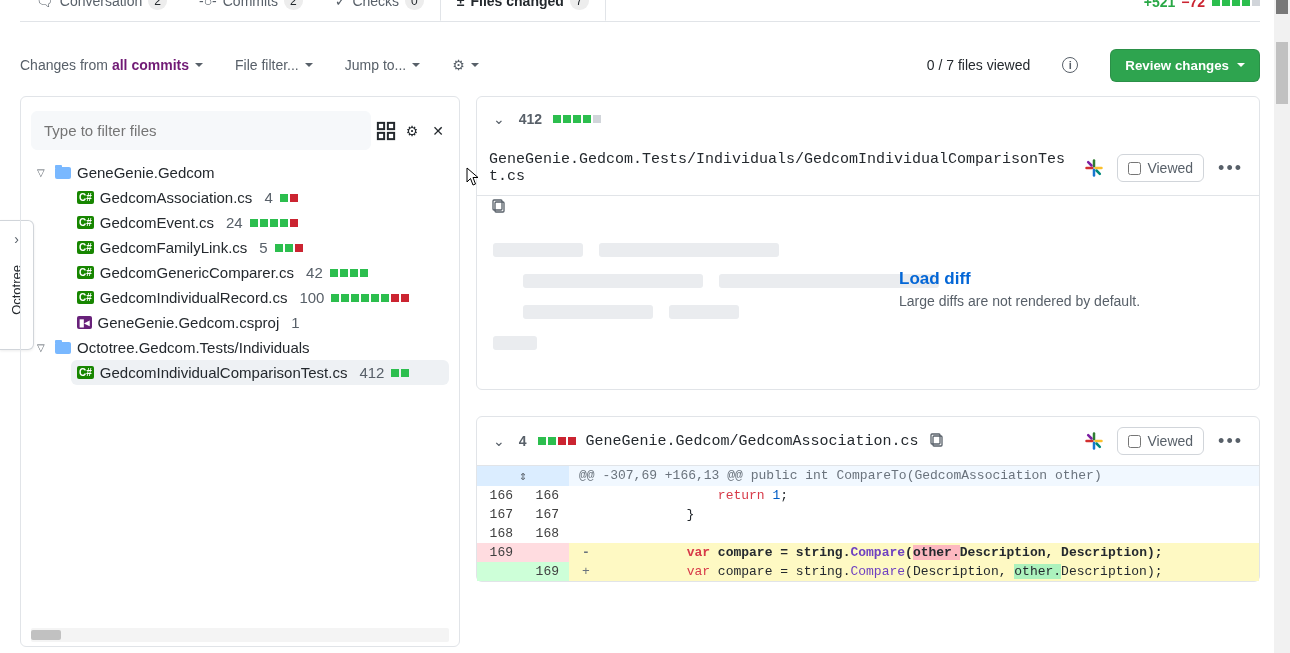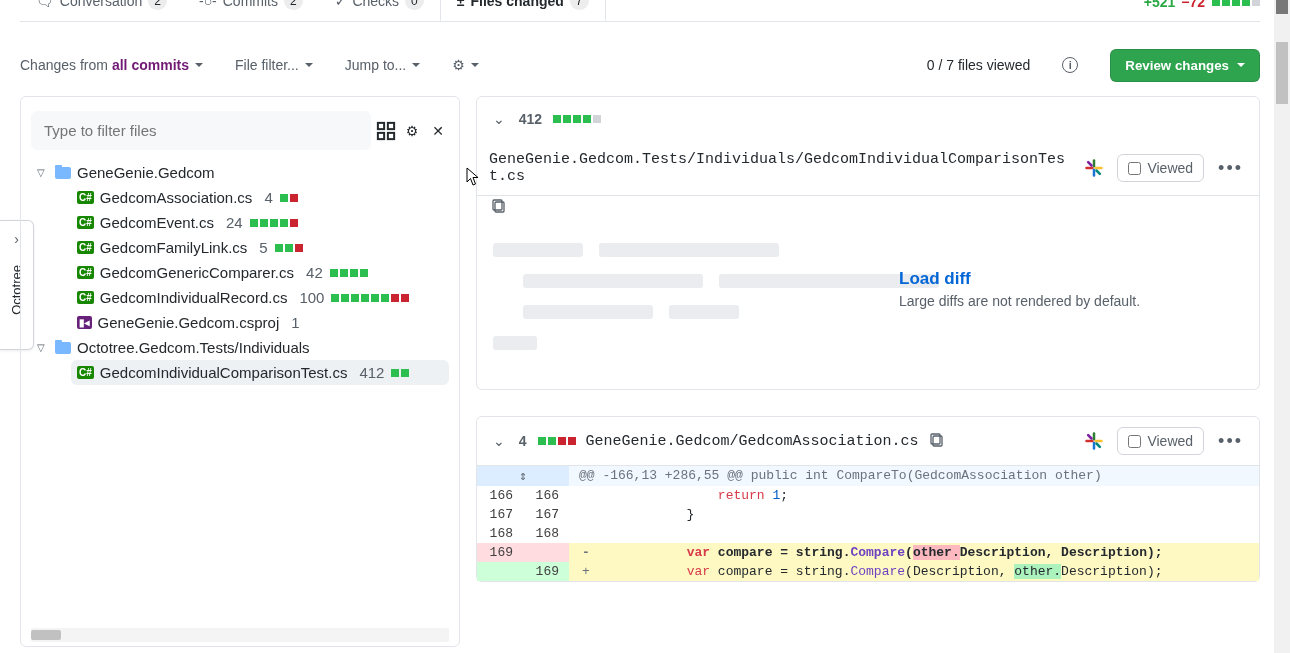--- a/index.html
+++ b/index.html
@@ -594,21 +594,21 @@
           <label class="viewed-box">
             <input type="checkbox" style="">
             <span>Viewed</span>
           </label>
           <span class="kebab">•••</span>
         </div>
         <table class="diff-table">
           <tbody id="diffbody">
               <tr class="hunk-row">
                 <td class="ln expand-icon" colspan="2">⇕</td>
-                  <td class="code">@@ -166,13 +286,55 @@ public int CompareTo(GedcomAssociation other)</td>
+                  <td class="code">@@ -307,69 +166,13 @@ public int CompareTo(GedcomAssociation other)</td>
               </tr>
               <tr>
                 <td class="ln">166</td>
                   <td class="ln">166</td>
                   <td class="code"><span class="sign"> </span>&nbsp;&nbsp;&nbsp;&nbsp;&nbsp;&nbsp;&nbsp;&nbsp;&nbsp;&nbsp;&nbsp;&nbsp;&nbsp;&nbsp;&nbsp;&nbsp;<span class="kw">return</span> <span class="num">1</span>;</td>
               </tr>
               <tr>
                 <td class="ln">167</td>
                   <td class="ln">167</td>
                   <td class="code"><span class="sign"> </span>&nbsp;&nbsp;&nbsp;&nbsp;&nbsp;&nbsp;&nbsp;&nbsp;&nbsp;&nbsp;&nbsp;&nbsp;}</td>

